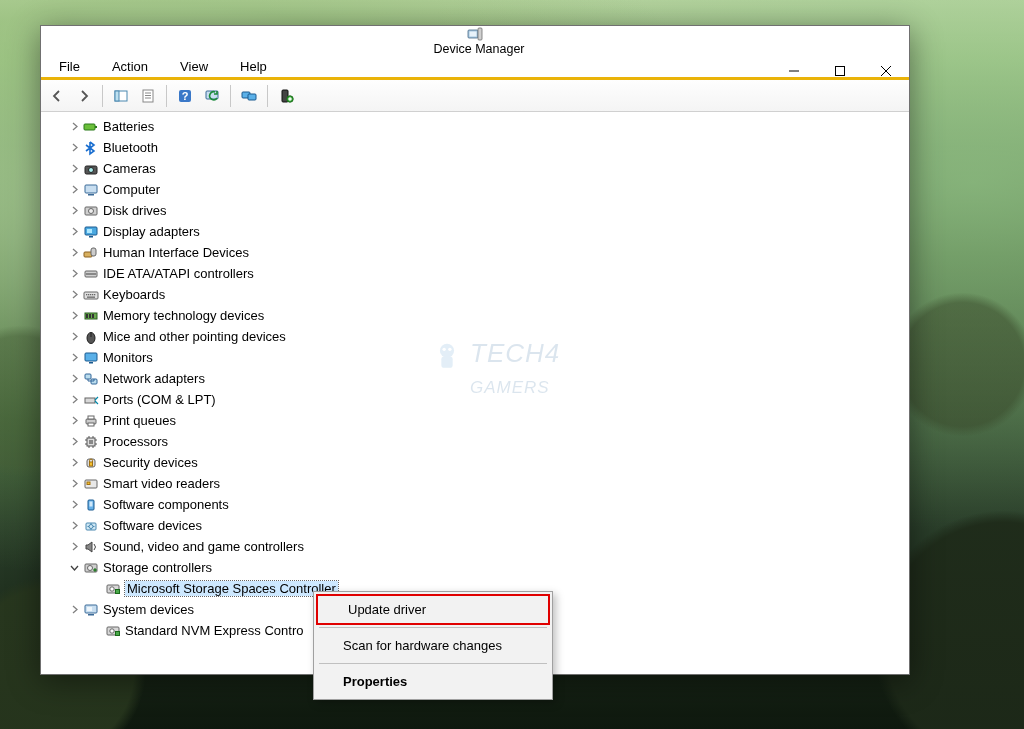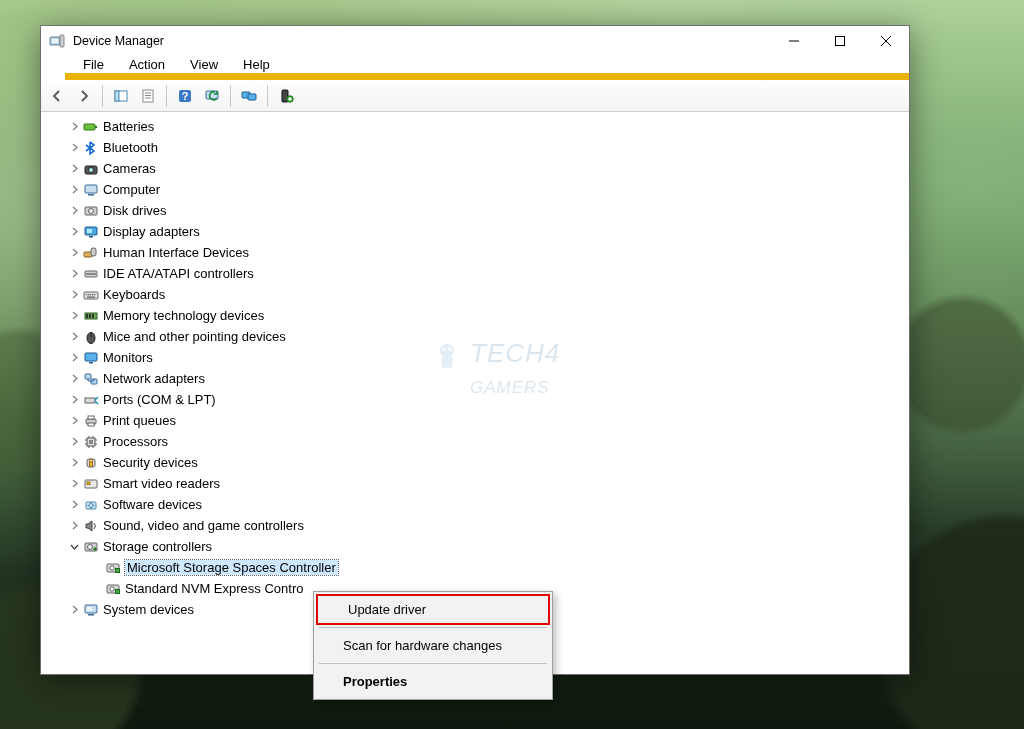--- a/index.html
+++ b/index.html
@@ -38,40 +38,40 @@
     background: #ffffff;
     border: 1px solid #707070;
     box-shadow: 0 6px 30px rgba(0,0,0,0.45);
     display: flex; flex-direction: column;
   }
   .titlebar {
     height: 30px;
     display: flex; align-items: center;
     padding-left: 8px;
     background: #ffffff;
+    flex-direction: column;
   }
   .titlebar .appicon {
     width: 16px; height: 16px; margin-right: 8px;
     display:flex; align-items:center; justify-content:center;
   }
   .titlebar .title { font-size: 12.5px; color:#000; }
   .win-controls { margin-left: auto; display:flex; }
   .win-controls .btn {
     width: 46px; height: 30px;
     display:flex; align-items:center; justify-content:center;
   }
 
   .menubar {
     height: 24px;
     display:flex; align-items:center;
     padding: 0 6px 0 10px;
-    gap: 9px;
-    border-bottom: 7px solid #eab308;
+    gap: 16px;
+    border-bottom: 3px solid #eab308;
     font-size: 13px;
-    margin-left: 24px;
   }
   .menubar .menu { padding: 2px 8px; }
 
   .toolbar {
     height: 32px;
     display:flex; align-items:center;
     padding: 0 4px;
     gap: 3px;
     border-bottom: 1px solid #d0d0d0;
     background: linear-gradient(#fefefe,#f4f4f4);
@@ -486,20 +486,33 @@
             <span class="label">Smart video readers</span>
           </div>
           <div class="node" style="--indent: 18px;">
             <span class="expander">
               <svg width="9" height="9" viewBox="0 0 9 9">
                 <path d="M3 1 L7 4.5 L3 8" fill="none" stroke="#808080" stroke-width="1.3"></path>
               </svg>
             </span>
             <span class="icon">
               <svg width="16" height="16">
+                <use href="#i-swcomp"></use>
+              </svg>
+            </span>
+            <span class="label">Software components</span>
+          </div>
+          <div class="node" style="--indent: 18px;">
+            <span class="expander">
+              <svg width="9" height="9" viewBox="0 0 9 9">
+                <path d="M3 1 L7 4.5 L3 8" fill="none" stroke="#808080" stroke-width="1.3"></path>
+              </svg>
+            </span>
+            <span class="icon">
+              <svg width="16" height="16">
                 <use href="#i-swdev"></use>
               </svg>
             </span>
             <span class="label">Software devices</span>
           </div>
           <div class="node" style="--indent: 18px;">
             <span class="expander">
               <svg width="9" height="9" viewBox="0 0 9 9">
                 <path d="M3 1 L7 4.5 L3 8" fill="none" stroke="#808080" stroke-width="1.3"></path>
               </svg>
@@ -526,41 +539,41 @@
           </div>
           <div class="node selected" style="--indent: 40px;">
             <span class="expander"></span>
             <span class="icon">
               <svg width="16" height="16">
                 <use href="#i-storage-ctrl"></use>
               </svg>
             </span>
             <span class="label">Microsoft Storage Spaces Controller</span>
           </div>
+          <div class="node" style="--indent: 18px;">
+            <span class="expander">
+              <svg width="9" height="9" viewBox="0 0 9 9">
+                <path d="M3 1 L7 4.5 L3 8" fill="none" stroke="#808080" stroke-width="1.3"></path>
+              </svg>
+            </span>
+            <span class="icon">
+              <svg width="16" height="16">
+                <use href="#i-system"></use>
+              </svg>
+            </span>
+            <span class="label">System devices</span>
+          </div>
           <div class="node" style="--indent: 40px;">
             <span class="expander"></span>
             <span class="icon">
               <svg width="16" height="16">
                 <use href="#i-storage-ctrl"></use>
               </svg>
             </span>
             <span class="label">Standard NVM Express Contro</span>
-          </div>
-          <div class="node" style="--indent: 18px;">
-            <span class="expander">
-              <svg width="9" height="9" viewBox="0 0 9 9">
-                <path d="M3 1 L7 4.5 L3 8" fill="none" stroke="#808080" stroke-width="1.3"></path>
-              </svg>
-            </span>
-            <span class="icon">
-              <svg width="16" height="16">
-                <use href="#i-system"></use>
-              </svg>
-            </span>
-            <span class="label">System devices</span>
           </div>
         </div>
     </div>
   </div>
 
   <div class="watermark">
     <svg width="34" height="34" viewBox="0 0 24 24">
         <circle cx="12" cy="9" r="5" fill="#0b6fb8"></circle>
         <rect x="8" y="13" width="8" height="8" rx="2" fill="#0b6fb8"></rect>
         <circle cx="10" cy="8" r="1.2" fill="#fff"></circle>

